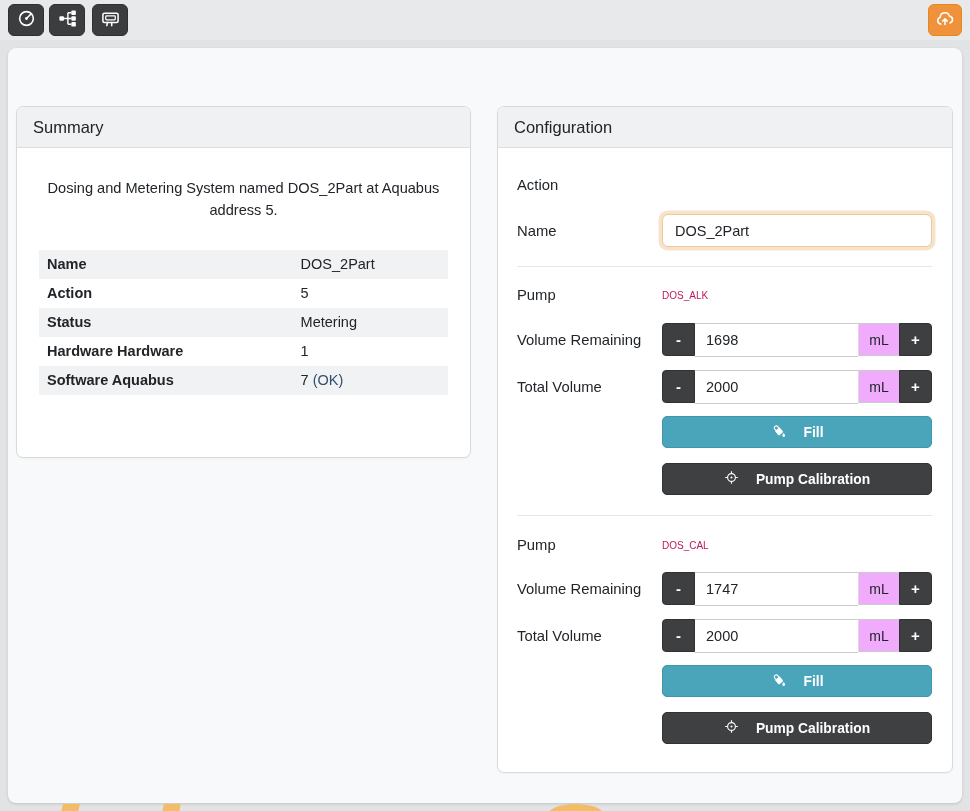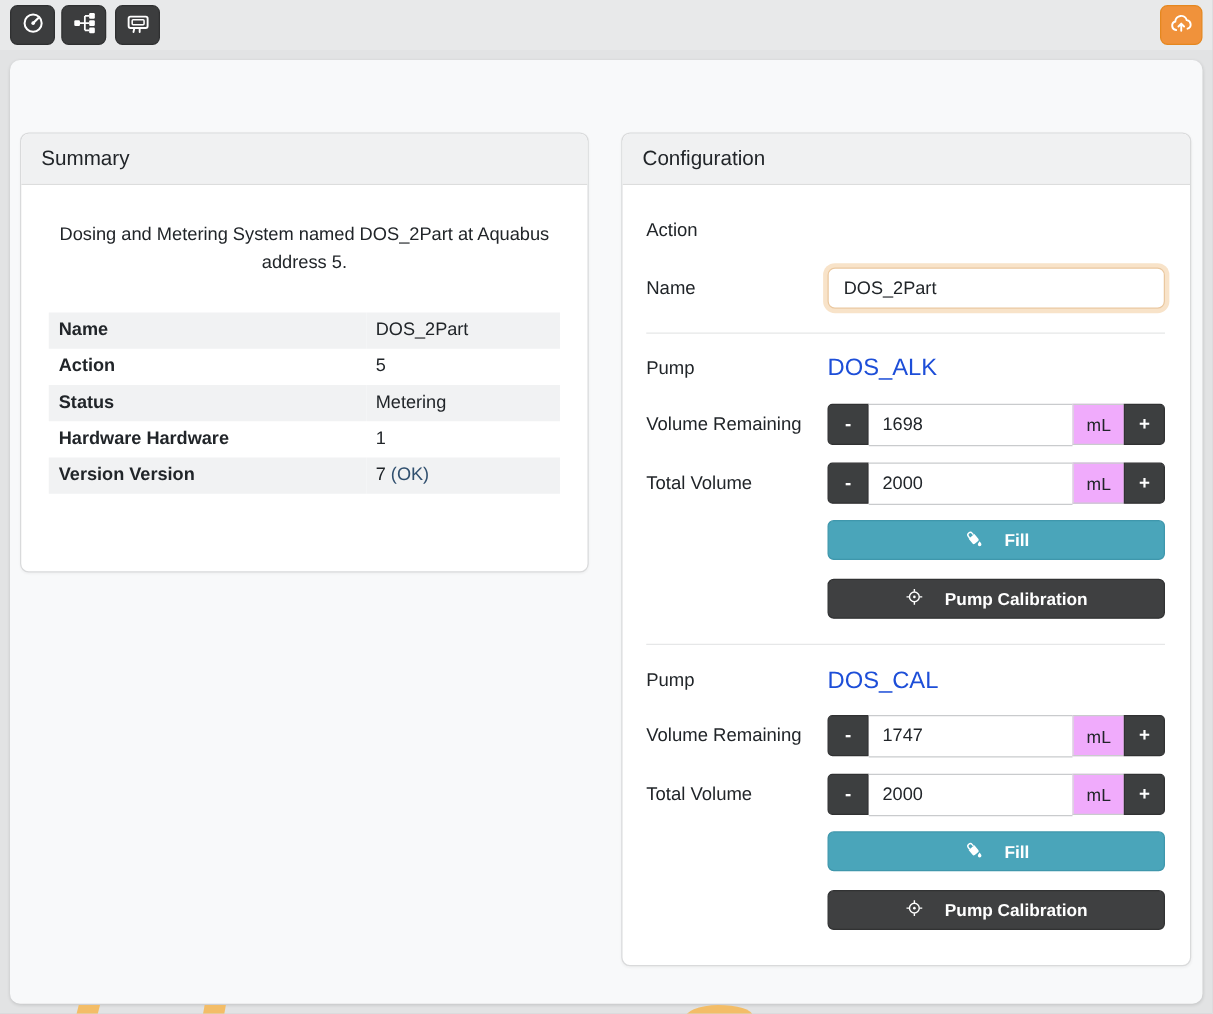--- a/index.html
+++ b/index.html
@@ -45,21 +45,21 @@
   
   .select-wrap{position:relative;margin-left:auto;width:270px;height:33px;}
   select.action-select{width:270px;height:33px;appearance:none;-webkit-appearance:none;background:#fff;
         border:1px solid #c9cbcd;border-radius:6px;padding:0 28px 0 12px;font-size:14.5px;color:#212529;
         font-family:inherit;cursor:pointer;outline:none;}
   .chev{position:absolute;right:11px;top:13px;pointer-events:none;}
   
   input.name-input{width:270px;height:33px;box-sizing:border-box;border:1px solid #eac8a0;border-radius:6px;
         box-shadow:0 0 0 3.5px #f8e3c9;padding:0 12px;font-size:14.5px;color:#212529;outline:none;
         font-family:inherit;background:#fff;}
-  .pump-name{margin-left:auto;width:270px;font-size:19px;color:#1d4ed8;}
+  .pump-name{margin-left:auto;width:270px;font-size:10px;color:#be185d;}
   
   .igroup{margin-left:auto;width:270px;height:33px;display:flex;}
   .istep{width:33px;height:33px;background:#3d3f40;border:1px solid #303132;color:#fff;font-size:15px;
          font-weight:700;display:flex;align-items:center;justify-content:center;box-sizing:border-box;
          cursor:pointer;padding:0;font-family:inherit;line-height:1;}
   .istep.minus{border-radius:4px 0 0 4px;}
   .istep.plus{border-radius:0 4px 4px 0;}
   .ival{flex:1;min-width:0;height:33px;box-sizing:border-box;border:none;border-top:1px solid #c9cbcd;
         border-bottom:1px solid #c9cbcd;padding:16px 11px;font-size:14.5px;color:#212529;outline:none;
         font-family:inherit;background:#fff;}
@@ -141,21 +141,21 @@
             </tr>
             <tr>
               <td class="lab">Status</td>
               <td>Metering</td>
             </tr>
             <tr>
               <td class="lab">Hardware Hardware</td>
               <td>1</td>
             </tr>
             <tr>
-              <td class="lab">Version Version</td>
+              <td class="lab">Software Aquabus</td>
               <td>
                 <span>7</span>
                 <span class="status-ok">(OK)</span>
               </td>
             </tr>
           </tbody>
         </table>
       </div>
     </div>
 

